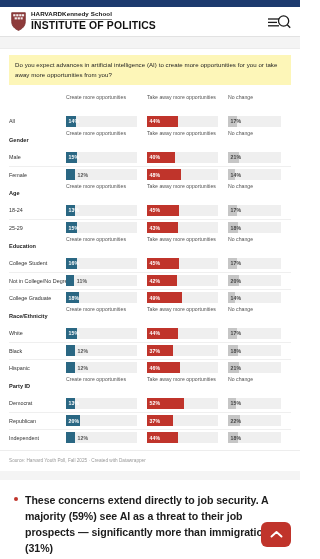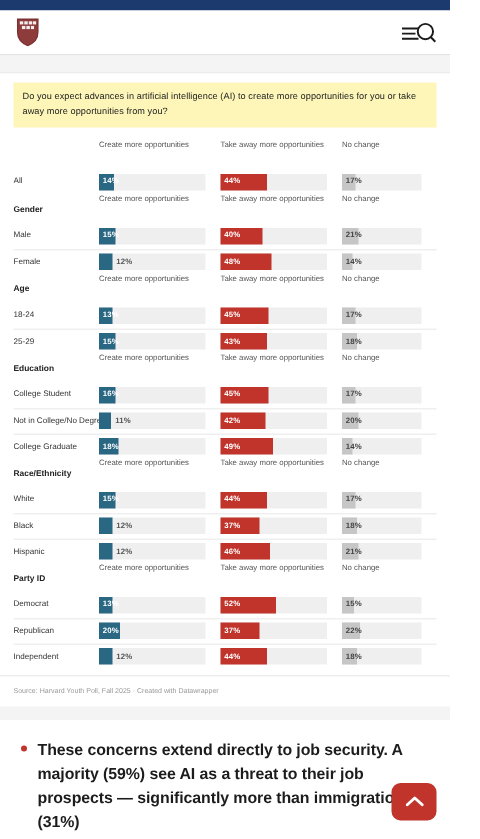--- a/index.html
+++ b/index.html
@@ -158,20 +158,24 @@
           <path d="M0.7 0.7 H14.3 V9.5 C14.3 14.2 11 17 7.5 18.4 C4 17 0.7 14.2 0.7 9.5 Z" fill="#8e3b3b" stroke="#7a3030" stroke-width="0.8"></path>
           <rect x="2.2" y="2.2" width="2.3" height="2.1" fill="#f3eded"></rect>
           <rect x="5.2" y="2.2" width="2.3" height="2.1" fill="#f3eded"></rect>
           <rect x="8.2" y="2.2" width="2.3" height="2.1" fill="#f3eded"></rect>
           <rect x="11.0" y="2.2" width="2.1" height="2.1" fill="#f3eded"></rect>
           <rect x="3.6" y="5.3" width="2.3" height="2.1" fill="#f3eded"></rect>
           <rect x="6.6" y="5.3" width="2.3" height="2.1" fill="#f3eded"></rect>
           <rect x="9.6" y="5.3" width="2.1" height="2.1" fill="#f3eded"></rect>
         </svg>
       </span>
+      <span class="brand-text">
+        <span class="brand-top"><em>HARVARD</em><span>Kennedy School</span></span>
+        <span class="brand-main">INSTITUTE OF POLITICS</span>
+      </span>
     </div>
     <div class="nav-toggle">
       <svg width="26" height="22" viewBox="0 0 26 22">
         <line x1="2" y1="8" x2="13" y2="8" stroke="#1a1a1a" stroke-width="1.3"></line>
         <line x1="2" y1="11.4" x2="11" y2="11.4" stroke="#1a1a1a" stroke-width="1.3"></line>
         <line x1="2" y1="14.8" x2="13" y2="14.8" stroke="#1a1a1a" stroke-width="1.3"></line>
         <circle cx="17.6" cy="10" r="5.1" fill="none" stroke="#1a1a1a" stroke-width="1.3"></circle>
         <line x1="21.3" y1="13.8" x2="24.2" y2="16.8" stroke="#1a1a1a" stroke-width="1.3"></line>
       </svg>
     </div>

